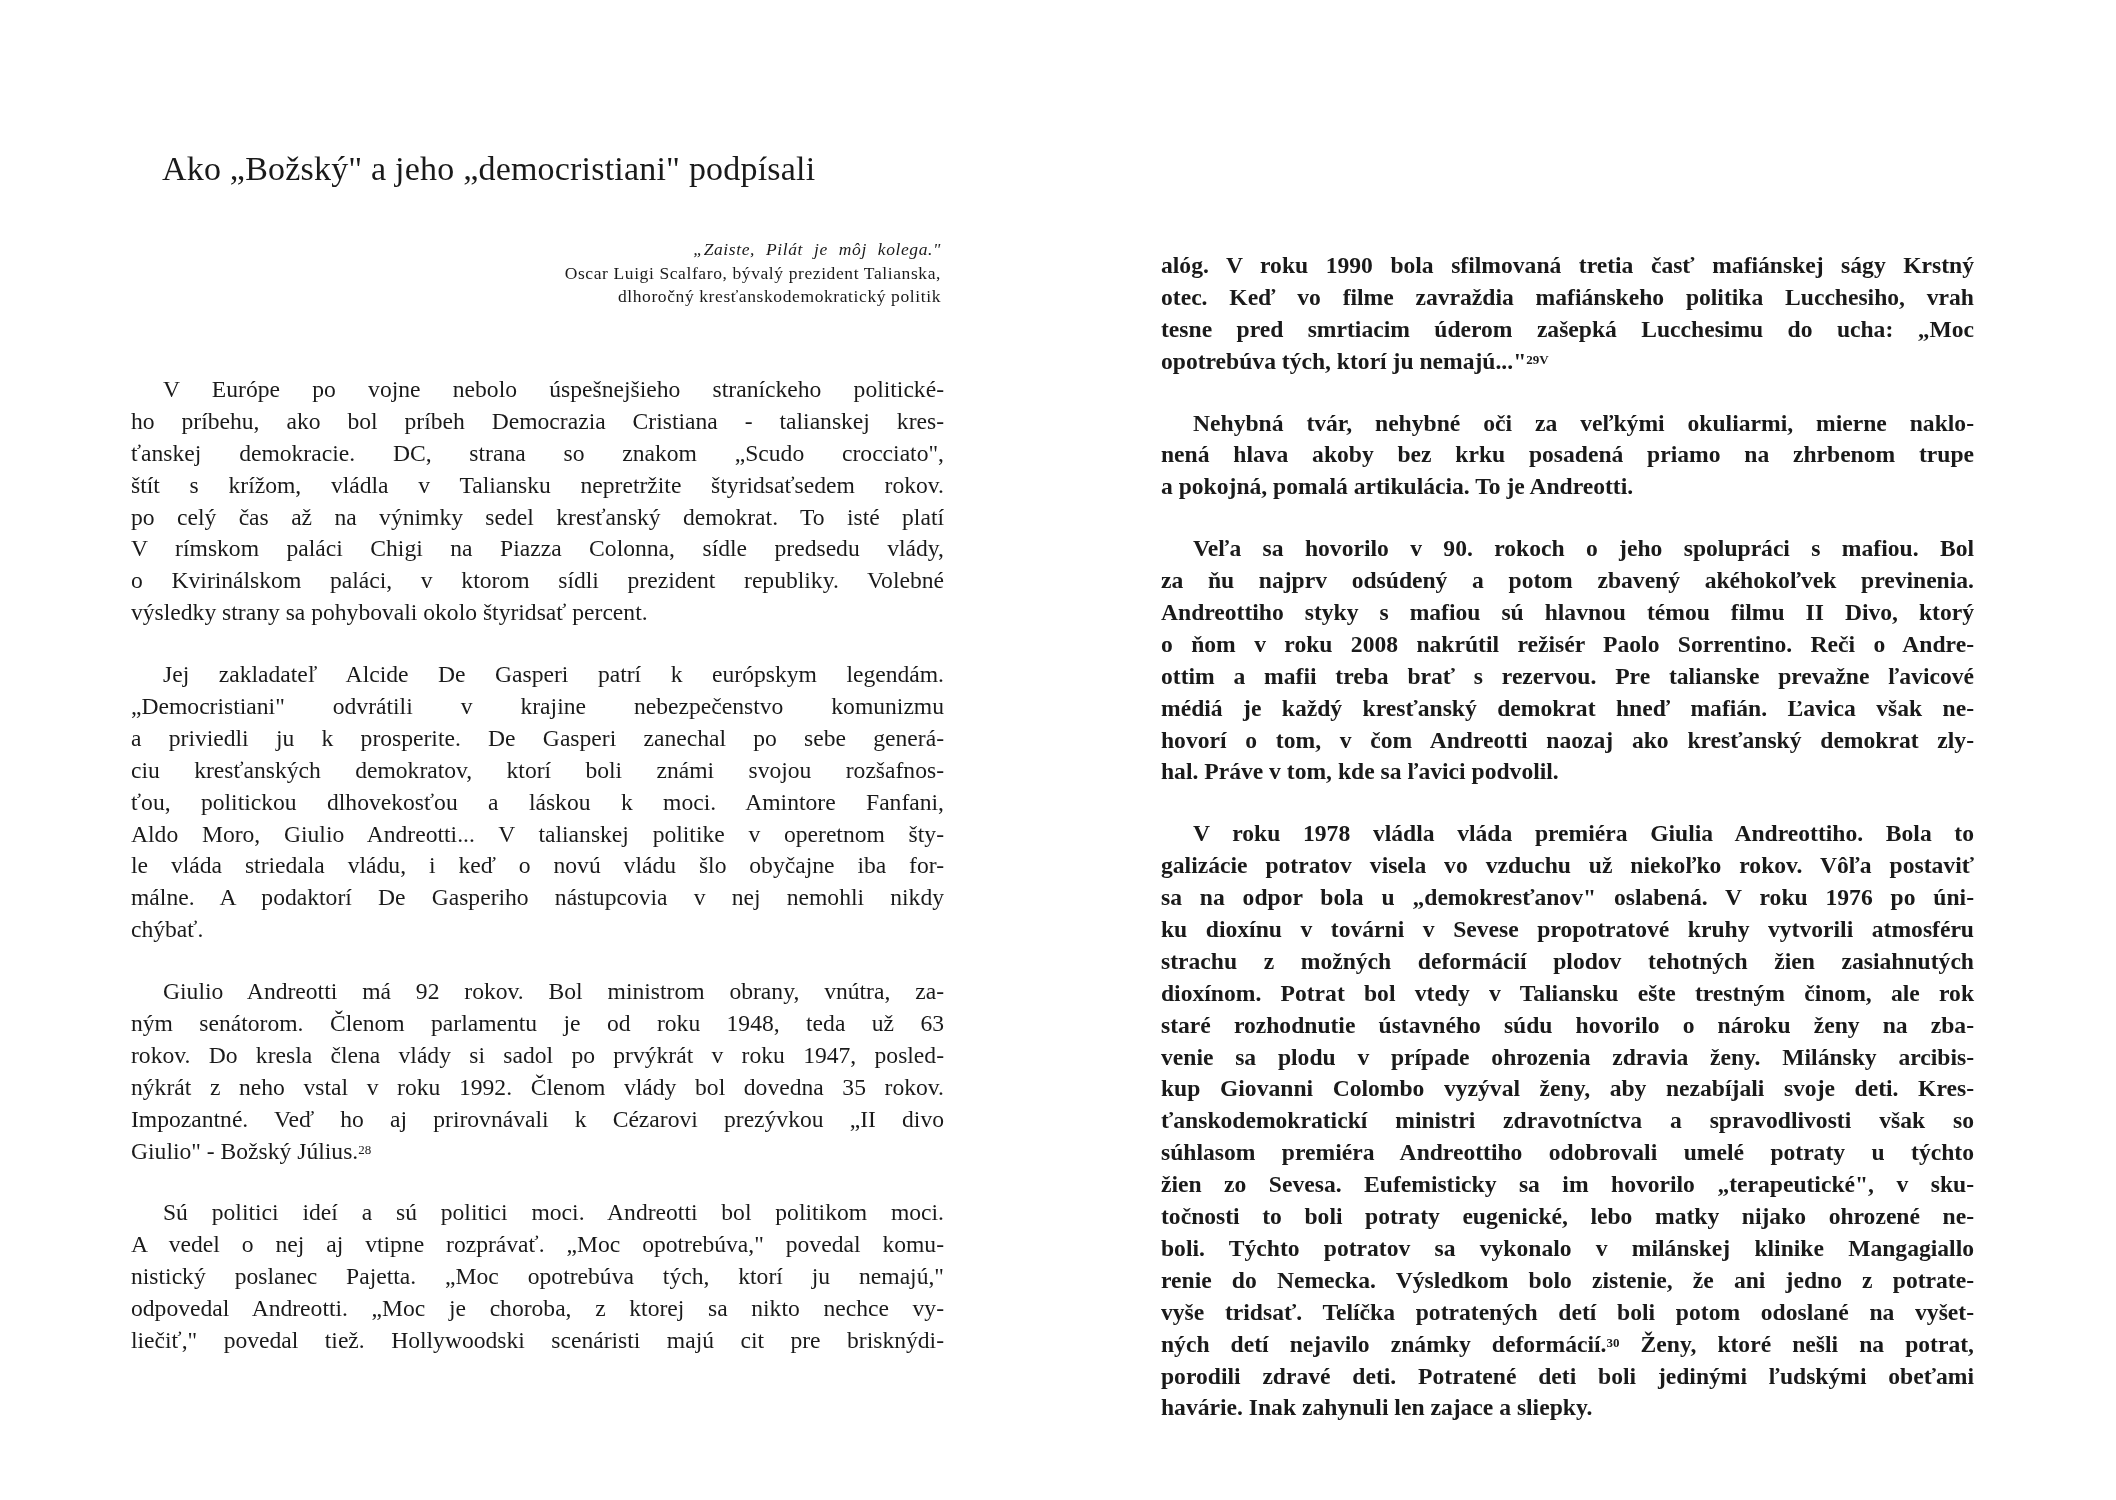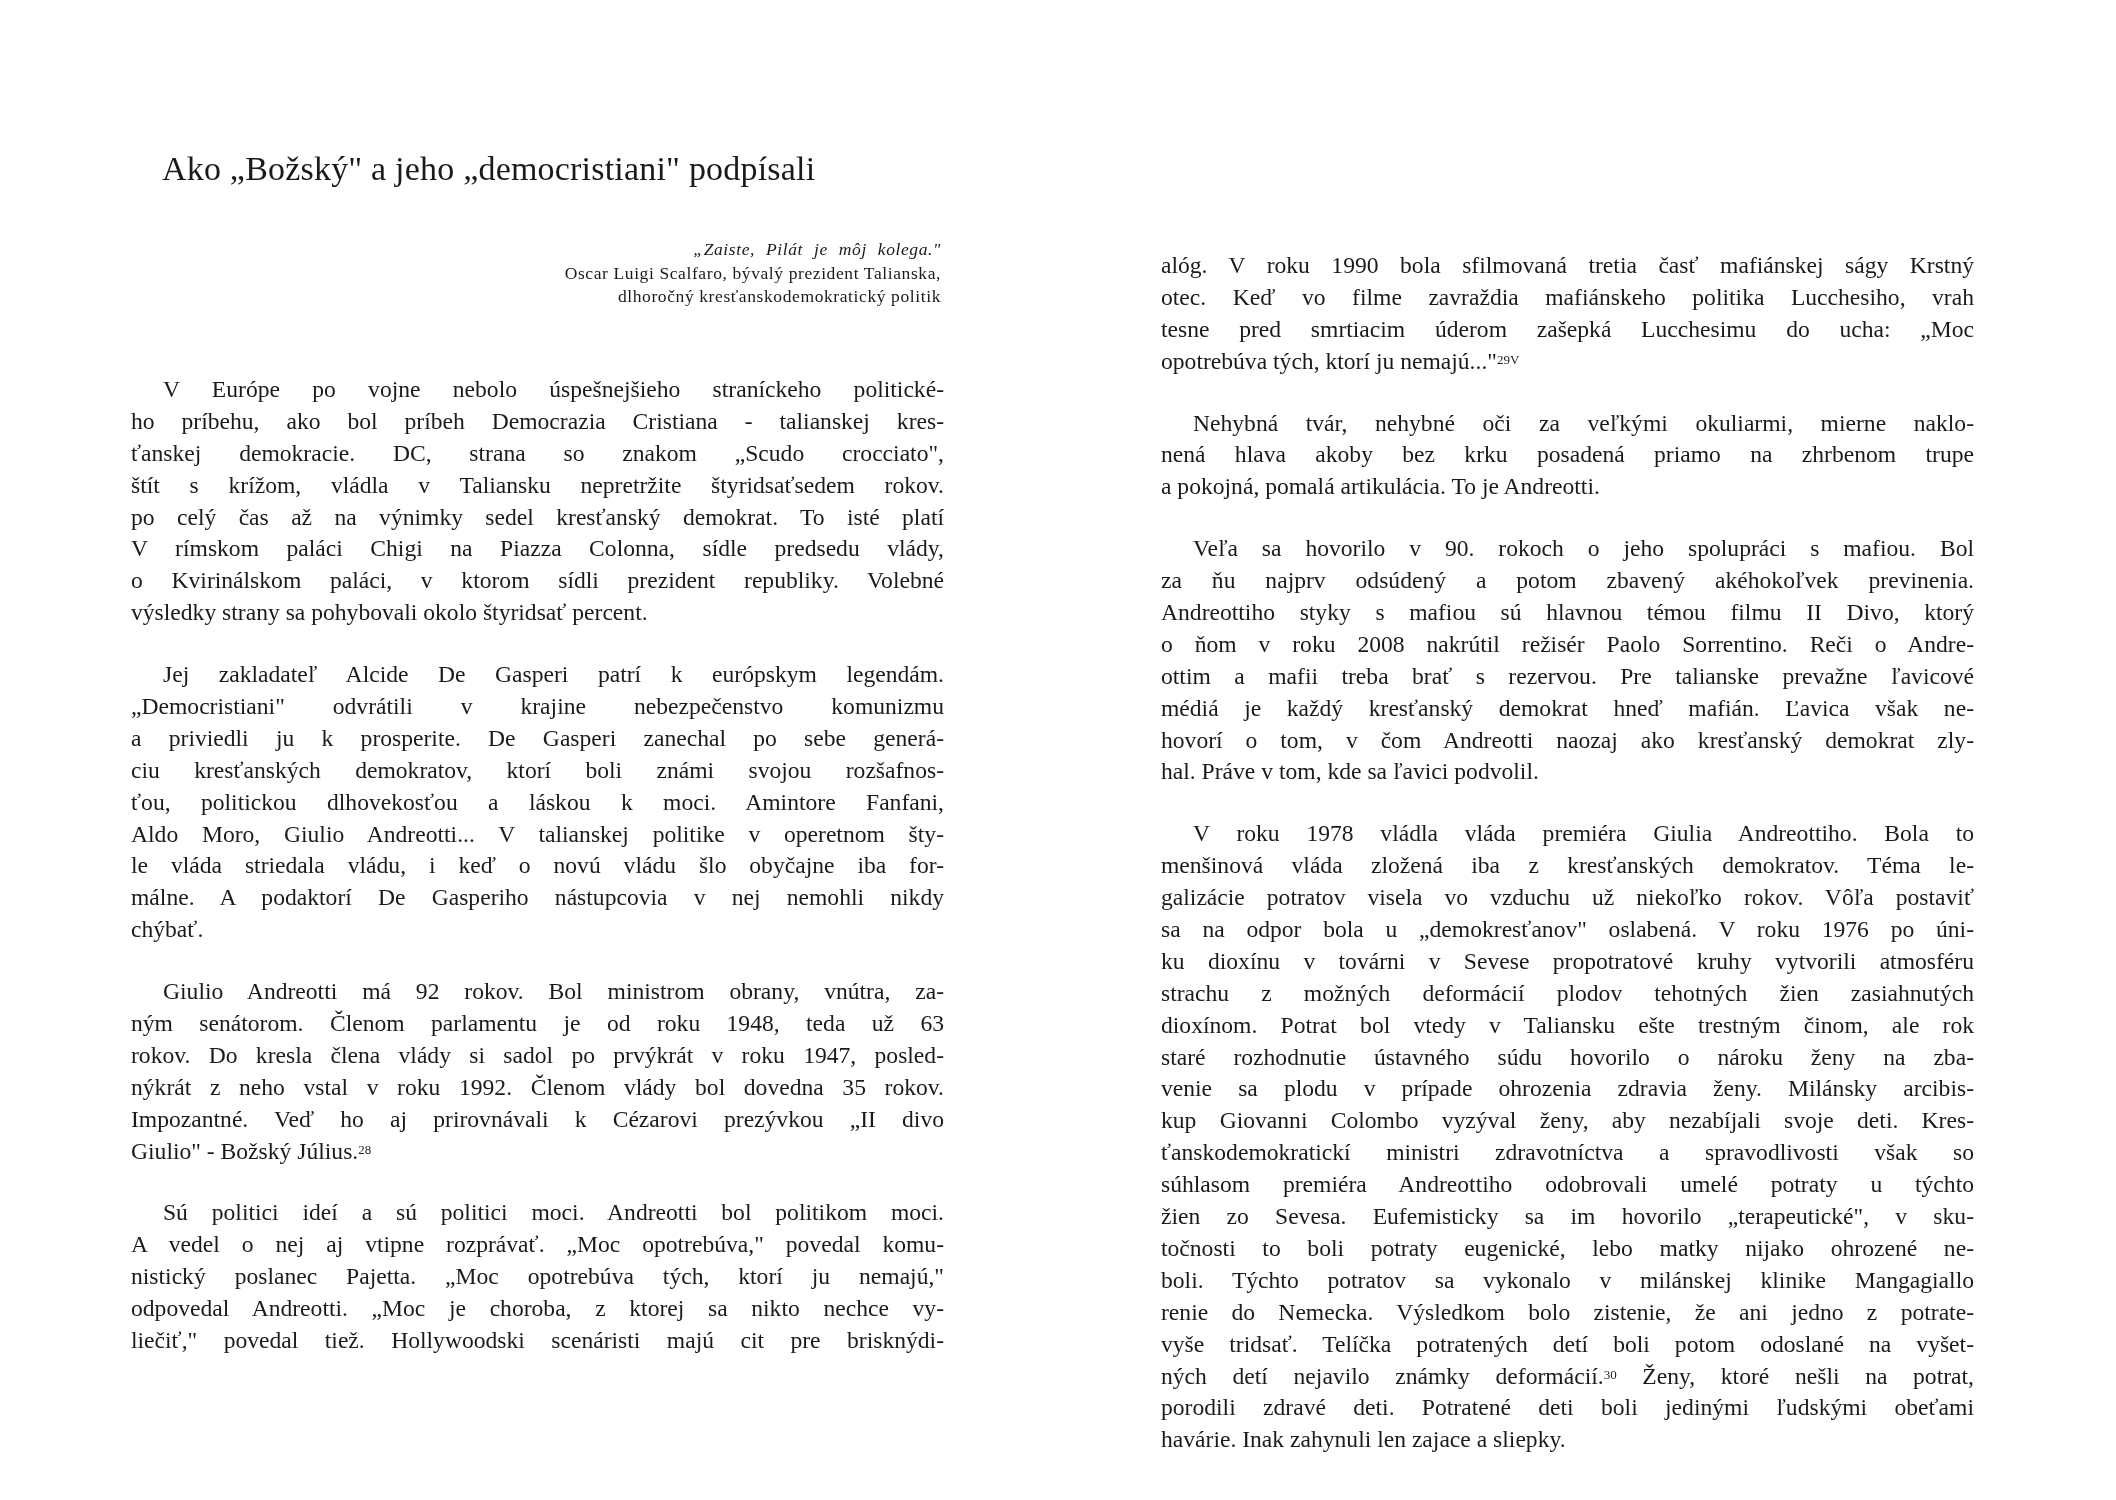--- a/index.html
+++ b/index.html
@@ -3,21 +3,21 @@
 <meta charset="utf-8">
 <style>
   html, body { margin:0; padding:0; background:#ffffff; }
   body { width:2116px; height:1500px; position:relative; overflow:hidden;
          font-family:"Liberation Serif", "DejaVu Serif", serif; color:#1a1a1a; }
   .title { position:absolute; left:162px; top:150px; font-size:34px; letter-spacing:0.2px; white-space:nowrap; }
   .epigraph { position:absolute; right:1175px; top:238px; text-align:right; font-size:17.5px; line-height:23.5px; letter-spacing:0.6px; }
   .epigraph .quote { font-style:italic; word-spacing:6px; }
   .col { position:absolute; font-size:23.6px; line-height:31.9px; text-align:justify; }
   .col.left { left:131px; width:813px; top:350px; }
-  .col.right { left:1161px; width:813px; top:250px; }
+  .col.right { left:1161px; width:813px; top:250px;font-weight:bold; }
   .line { display:block; white-space:nowrap; text-align:justify; text-align-last:justify; height:31.9px; overflow:visible; }
   .line.last { text-align-last:left; }
   .line.indent { text-indent:32px;margin-top:24px; }
   .pgap { height:6px; }
   sup { font-size:13px; vertical-align:top; position:relative; top:-2px; }
 </style>
 </head>
 <body>
 
 <div class="title">Ako „Božský" a jeho „democristiani" podpísali</div>
@@ -89,21 +89,20 @@
       <span class="line">Andreottiho styky s mafiou sú hlavnou témou filmu II Divo, ktorý</span>
       <span class="line">o ňom v roku 2008 nakrútil režisér Paolo Sorrentino. Reči o Andre-</span>
       <span class="line">ottim a mafii treba brať s rezervou. Pre talianske prevažne ľavicové</span>
       <span class="line">médiá je každý kresťanský demokrat hneď mafián. Ľavica však ne-</span>
       <span class="line">hovorí o tom, v čom Andreotti naozaj ako kresťanský demokrat zly-</span>
       <span class="line last">hal. Práve v tom, kde sa ľavici podvolil.</span>
     </div>
     <div class="pgap"></div>
     <div>
       <span class="line indent">V roku 1978 vládla vláda premiéra Giulia Andreottiho. Bola to</span>
-      <span class="line">menšinová vláda zložená iba z kresťanských demokratov. Téma le-</span>
       <span class="line">galizácie potratov visela vo vzduchu už niekoľko rokov. Vôľa postaviť</span>
       <span class="line">sa na odpor bola u „demokresťanov" oslabená. V roku 1976 po úni-</span>
       <span class="line">ku dioxínu v továrni v Sevese propotratové kruhy vytvorili atmosféru</span>
       <span class="line">strachu z možných deformácií plodov tehotných žien zasiahnutých</span>
       <span class="line">dioxínom. Potrat bol vtedy v Taliansku ešte trestným činom, ale rok</span>
       <span class="line">staré rozhodnutie ústavného súdu hovorilo o nároku ženy na zba-</span>
       <span class="line">venie sa plodu v prípade ohrozenia zdravia ženy. Milánsky arcibis-</span>
       <span class="line">kup Giovanni Colombo vyzýval ženy, aby nezabíjali svoje deti. Kres-</span>
       <span class="line">ťanskodemokratickí ministri zdravotníctva a spravodlivosti však so</span>
       <span class="line">súhlasom premiéra Andreottiho odobrovali umelé potraty u týchto</span>

